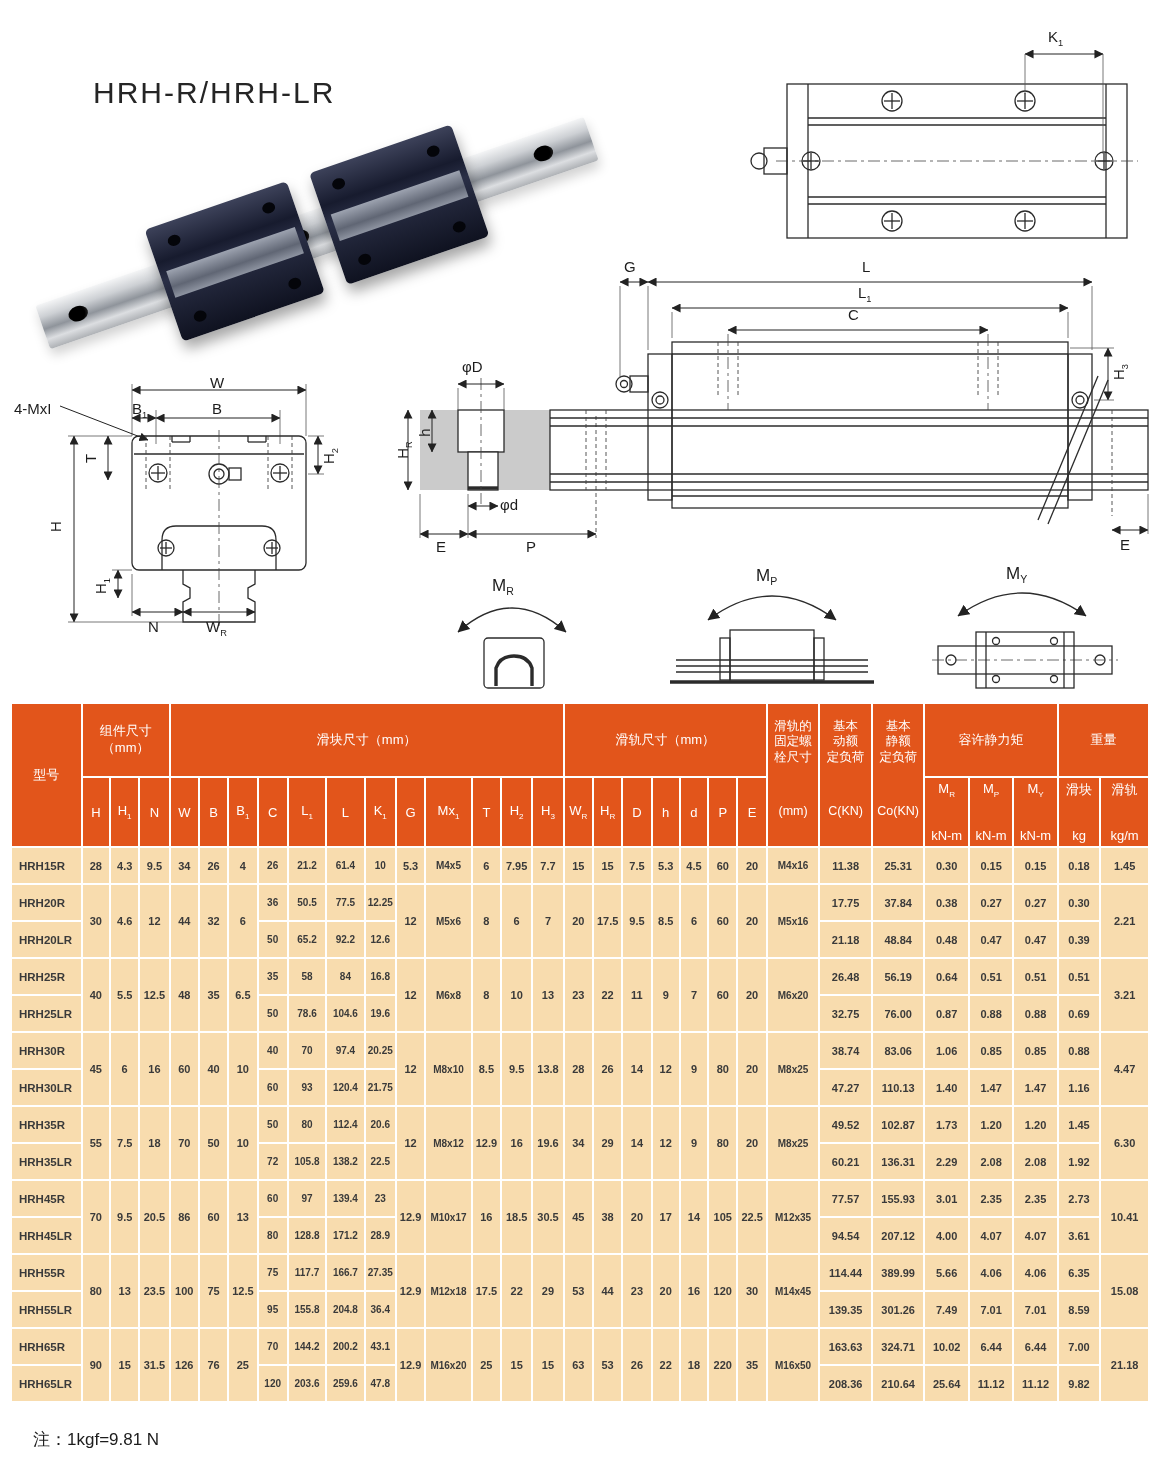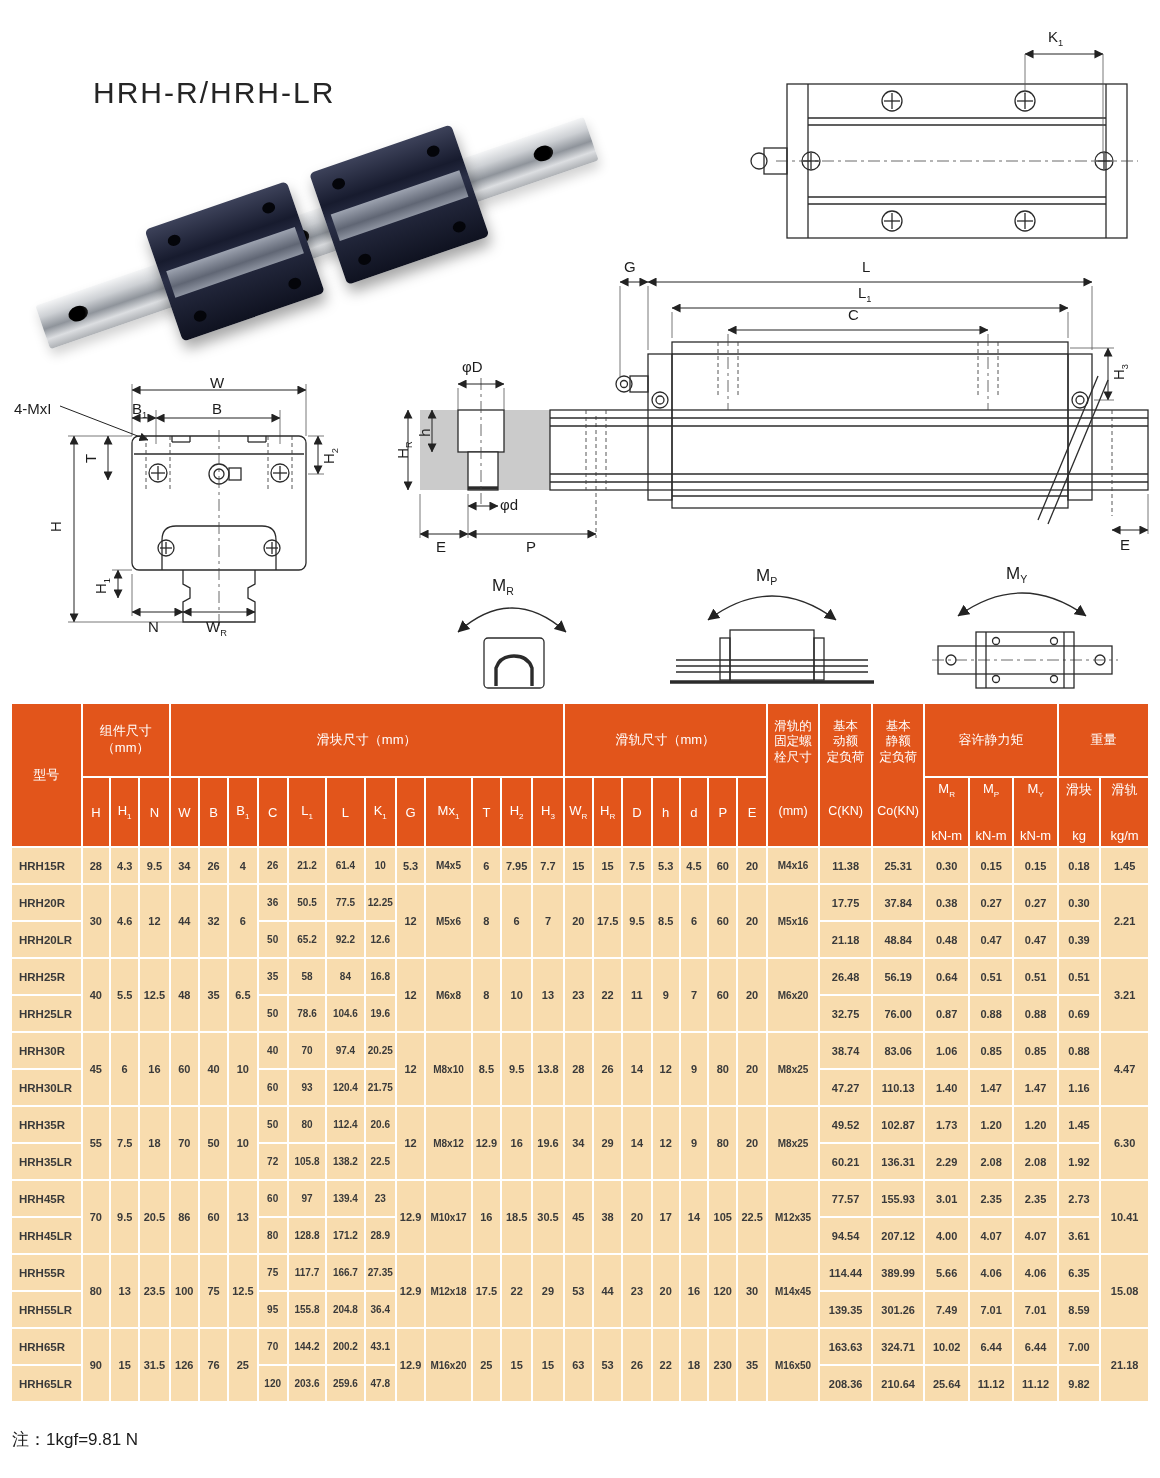--- a/index.html
+++ b/index.html
@@ -1,21 +1,21 @@
 <!DOCTYPE html>
 <html><head>
 <meta charset="utf-8">
 <style>
   html,body{margin:0;padding:0;}
   body{width:1160px;height:1478px;position:relative;background:#ffffff;
        font-family:"Liberation Sans","DejaVu Sans",sans-serif;color:#222;}
   .abs{position:absolute;}
   
   #title{left:93px;top:76px;font-size:30px;letter-spacing:2px;color:#252525;}
-  #note{left:12px;top:1428px;font-size:17px;color:#1c1c1c;}
+  #note{left:33px;top:1428px;font-size:17px;color:#1c1c1c;}
   
   #photo{left:55px;top:110px;width:510px;height:255px;}
   .ph-rot{position:absolute;left:-28px;top:62px;width:580px;height:122px;
           transform:rotate(-19deg);transform-origin:290px 61px;}
   .ph-rail{position:absolute;left:0;top:38px;width:580px;height:46px;border-radius:3px;
      background:linear-gradient(180deg,#f4f5f6 0%,#cdd0d4 28%,#8f949b 55%,#dcdee1 78%,#aeb1b5 100%);
      box-shadow:0 7px 12px rgba(0,0,0,.18);}
   .ph-hole{position:absolute;top:14px;width:20px;height:15px;border-radius:50%;
      background:radial-gradient(circle at 45% 45%,#000 55%,#3a3a3a);}
   .ph-block{position:absolute;top:2px;width:150px;height:118px;border-radius:5px;
@@ -745,21 +745,21 @@
         <td rowspan="2">12.9</td>
         <td rowspan="2" class="sm">M16x20</td>
         <td rowspan="2">25</td>
         <td rowspan="2">15</td>
         <td rowspan="2">15</td>
         <td rowspan="2">63</td>
         <td rowspan="2">53</td>
         <td rowspan="2">26</td>
         <td rowspan="2">22</td>
         <td rowspan="2">18</td>
-        <td rowspan="2">230</td>
+        <td rowspan="2">220</td>
         <td rowspan="2">35</td>
         <td rowspan="2" class="sm">M16x50</td>
         <td>163.63</td>
         <td>324.71</td>
         <td>10.02</td>
         <td>6.44</td>
         <td>6.44</td>
         <td>7.00</td>
         <td rowspan="2">21.18</td>
       </tr>

